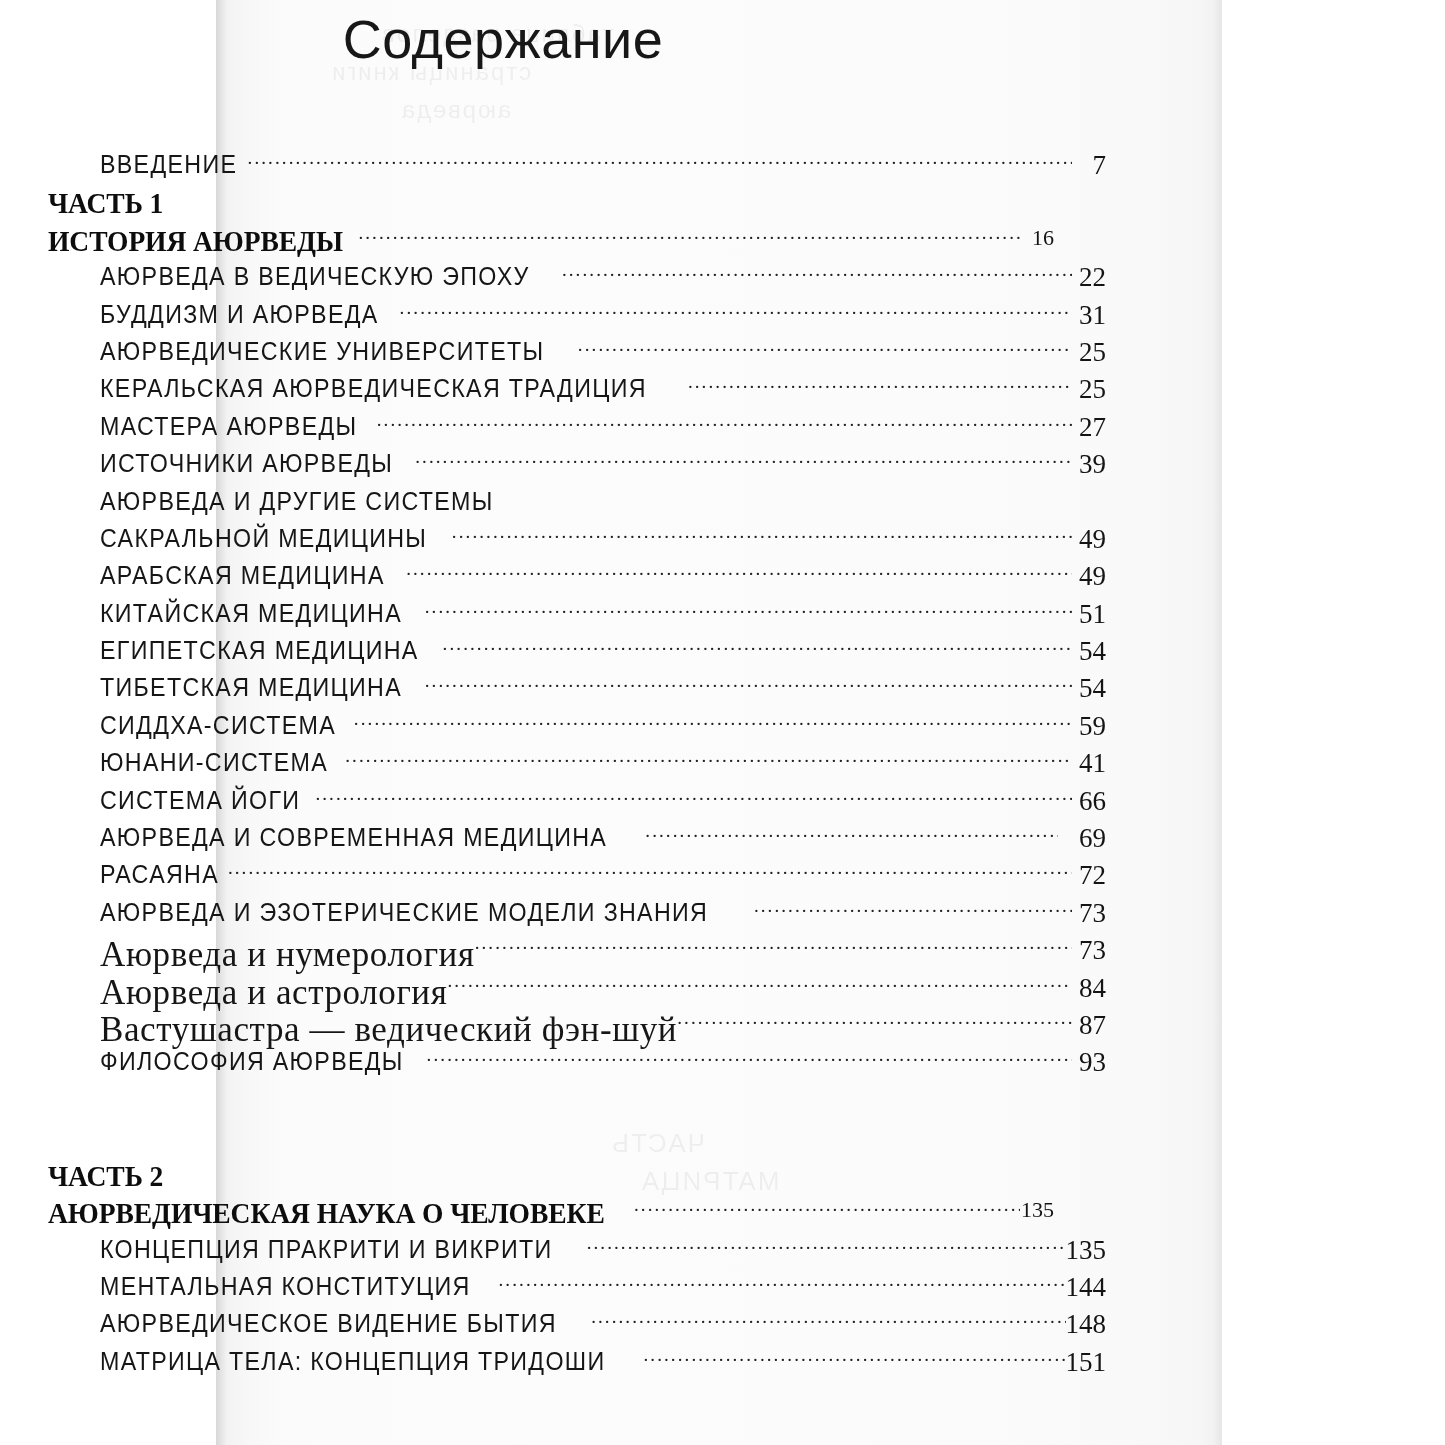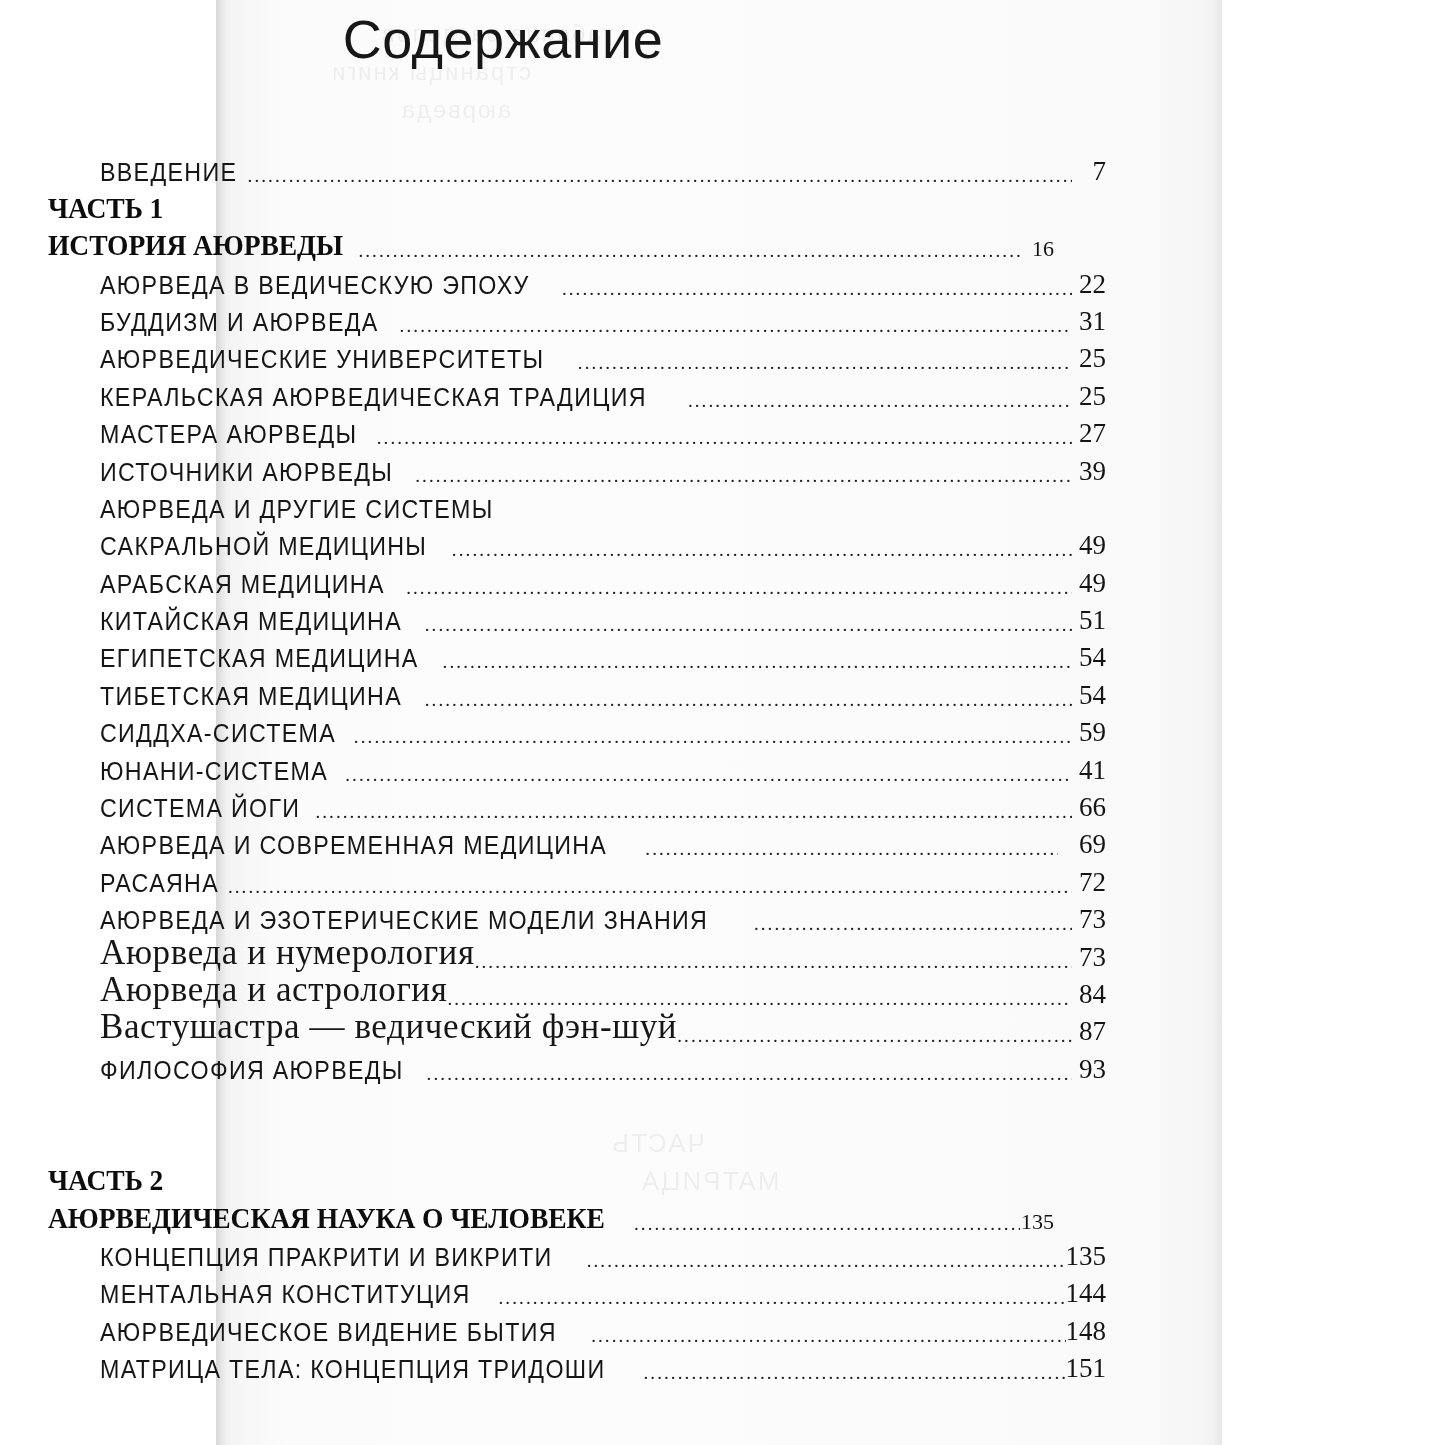--- a/index.html
+++ b/index.html
@@ -79,21 +79,21 @@
 
   .toc-list {
     position: absolute;
     left: 0;
     top: 150px;
     width: 1006px;
   }
 
   .row {
     display: flex;
-    align-items: flex-end;
+    align-items: flex-start;
     width: 100%;
     height: 37.4px;
     color: #151515;
   }
   .row .label {
     white-space: nowrap;
     flex: 0 0 auto;
   }
   .row .leader {
     flex: 1 1 auto;

